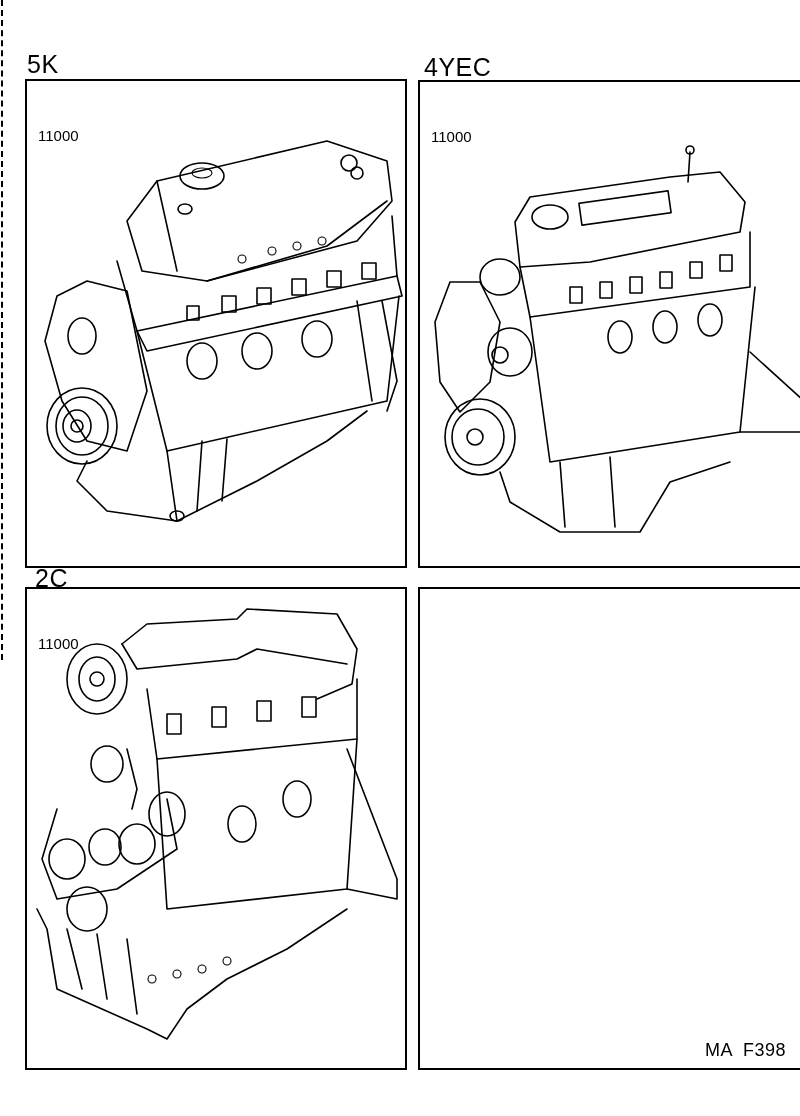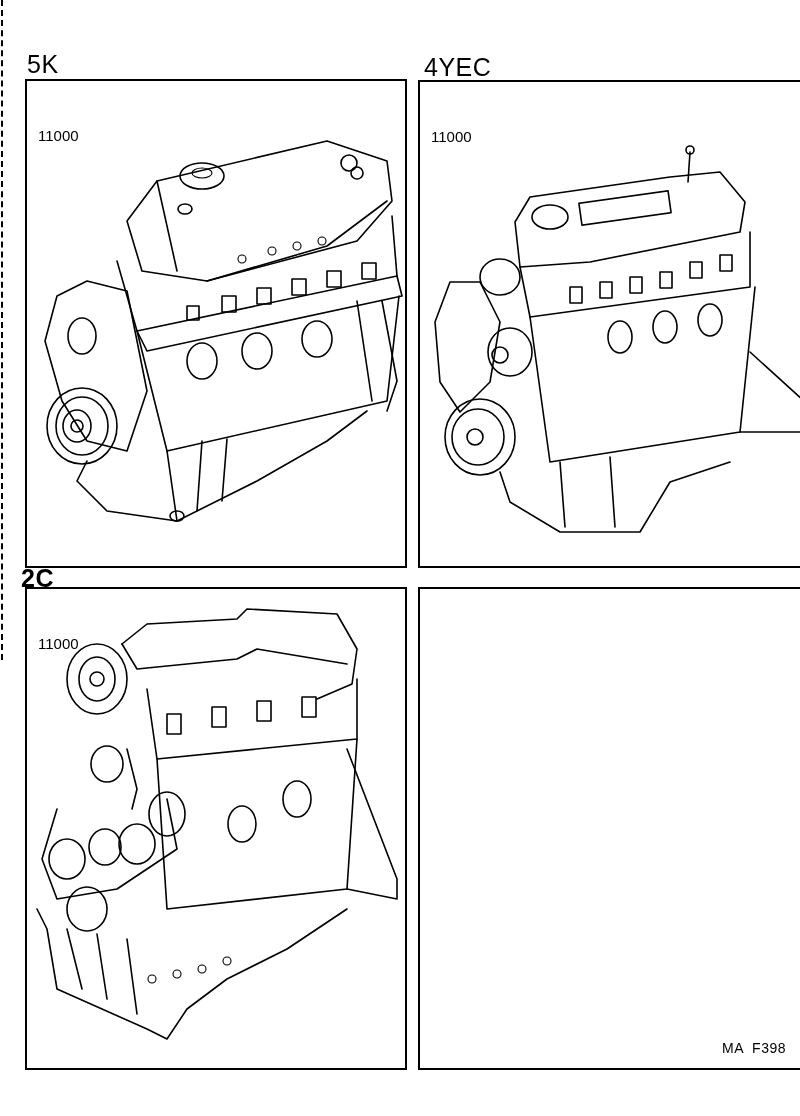--- a/index.html
+++ b/index.html
@@ -2,21 +2,21 @@
 <html><head>
 <meta charset="utf-8">
 <style>
   html, body { margin: 0; padding: 0; background: #ffffff; }
   body { width: 800px; height: 1116px; position: relative; overflow: hidden; font-family: "Liberation Sans", sans-serif; color: #000; }
   .dash-edge { position: absolute; left: 1px; top: 0; width: 0; height: 660px; border-left: 2px dashed #000; }
   .model-label { position: absolute; font-size: 25px; font-weight: normal; letter-spacing: 0.5px; line-height: 1; }
   .panel { position: absolute; border: 2px solid #000; box-sizing: border-box; background: #fff; overflow: hidden; }
   .panel .part-no { position: absolute; left: 11px; top: 12px; font-size: 15px; line-height: 1; margin-top: 35px; }
   .panel svg { position: absolute; left: 0; top: 0; }
-  .footer-code { position: absolute; right: 14px; top: 1040px; font-size: 14px; letter-spacing: 0.5px; }
+  .footer-code { position: absolute; right: 14px; top: 1040px; font-size: 18px; letter-spacing: 0.5px; }
   svg .l { fill: none; stroke: #000; stroke-width: 1.6; stroke-linejoin: round; stroke-linecap: round; }
   svg .t { fill: none; stroke: #000; stroke-width: 1.1; }
 </style>
 </head>
 <body>
 
 <div class="dash-edge"></div>
 
 <div class="model-label" style="left:27px; top:52px;">5K</div>
 <div class="panel" style="left:25px; top:79px; width:382px; height:489px;">
@@ -103,21 +103,21 @@
     <ellipse class="l" cx="60" cy="355" rx="35" ry="38"></ellipse>
     <ellipse class="l" cx="58" cy="355" rx="26" ry="28"></ellipse>
     <circle class="l" cx="55" cy="355" r="8"></circle>
 
     <path class="l" d="M80 390 L90 420 L140 450 L220 450 L250 400 L310 380"></path>
     <path class="l" d="M140 380 L145 445"></path>
     <path class="l" d="M190 375 L195 445"></path>
   </svg>
 </div>
 
-<div class="model-label" style="left:21px; top:566px;font-weight:bold;">2C</div>
+<div class="model-label" style="left:35px; top:566px;">2C</div>
 <div class="panel" style="left:25px; top:587px; width:382px; height:483px;">
   <span class="part-no">11000</span>
   <svg width="382" height="483" viewBox="0 0 382 483">
 
     <path class="l" d="M95 55 L120 35 L210 30 L220 20 L310 25 L330 60 L325 95 L290 110"></path>
     <path class="l" d="M95 55 L110 80 L210 70 L230 60 L320 75"></path>
 
     <ellipse class="l" cx="70" cy="90" rx="30" ry="35"></ellipse>
     <ellipse class="l" cx="70" cy="90" rx="18" ry="22"></ellipse>
     <circle class="l" cx="70" cy="90" r="7"></circle>

